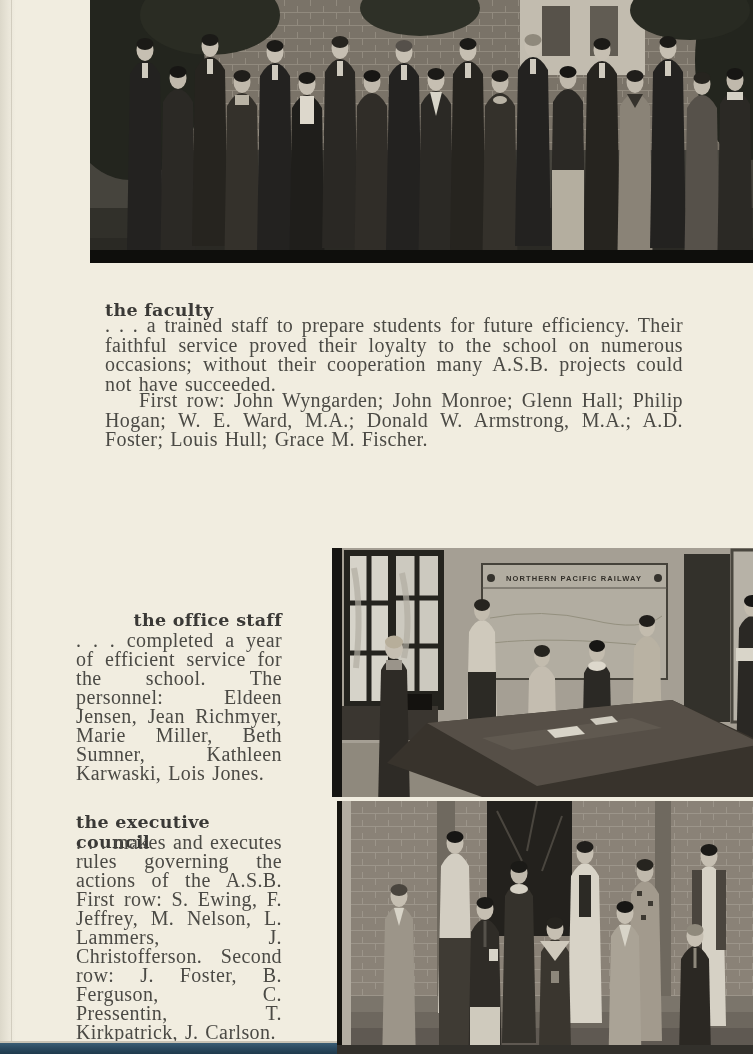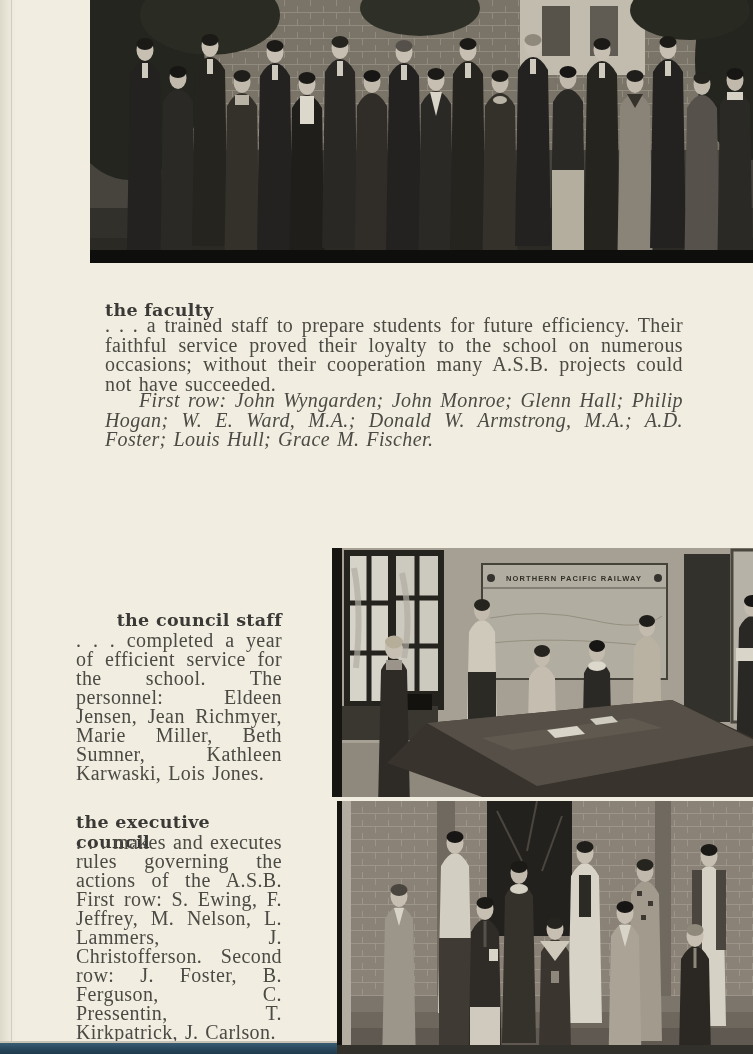--- a/index.html
+++ b/index.html
@@ -31,21 +31,21 @@
     text-align:justify;
   }
   .head{
     position:absolute;
     font-weight:700;font-size:17.5px;
     color:#3a3936;letter-spacing:.3px;
     font-family:"DejaVu Serif","Liberation Serif",serif;
   }
   #faculty-heading{left:105px;top:281px;width:578px;text-align:left;margin-top:19px;}
   #faculty-intro{left:105px;top:316px;width:578px;}
-  #faculty-first-row{left:105px;top:391px;width:578px;text-indent:34px;font-style:italic;}
+  #faculty-first-row{left:105px;top:391px;width:578px;text-indent:34px;}
   #faculty-second-row{left:105px;top:458px;width:578px;text-indent:34px;}
   #office-heading{left:76px;top:610px;width:206px;text-align:right;}
   #office-body{left:76px;top:631px;width:206px;line-height:19px;}
   #exec-heading{left:76px;top:812px;width:206px;}
   #exec-body{left:76px;top:833px;width:206px;line-height:19px;}
   .cover-strip{
     position:absolute;left:0;bottom:0;width:753px;height:11px;
     background:linear-gradient(180deg,#3a5d74 0%,#2b4a60 45%,#1f3a4c 100%);
     z-index:1;
   }
@@ -285,21 +285,21 @@
         <polygon points="95,175 340,152 443,200 443,249 150,249 55,215" fill="#38332c"></polygon>
         <polygon points="95,175 340,152 430,196 205,238" fill="#575149" opacity=".95"></polygon>
         <polygon points="150,190 300,170 330,180 180,202" fill="#6a645a" opacity=".5"></polygon>
         <polygon points="215,182 245,178 253,186 223,190" fill="#d8d4c8"></polygon>
         <polygon points="258,171 280,168 286,174 264,177" fill="#cfcbbf"></polygon>
       </g>
       <rect width="10" height="249" fill="#161512"></rect>
     </svg>
   </div>
 
-  <div class="head" id="office-heading">the council staff</div>
+  <div class="head" id="office-heading">the office staff</div>
   <div class="txt" id="office-body">. . . completed a year of efficient service for the school. The personnel: Eldeen Jensen, Jean Richmyer, Marie Miller, Beth Sumner, Kathleen Karwaski, Lois Jones.</div>
 
   <div class="head" id="exec-heading">the executive council</div>
   <div class="txt" id="exec-body">. . . makes and executes rules governing the actions of the A.S.B. First row: S. Ewing, F. Jeffrey, M. Nelson, L. Lammers, J. Christofferson. Second row: J. Foster, B. Ferguson, C. Pressentin, T. Kirkpatrick, J. Carlson.</div>
 
   <div class="photo" id="exec-photo">
     <svg width="438" height="253" viewBox="0 0 438 253">
       <defs>
         <pattern id="ebrick" width="26" height="13" patternUnits="userSpaceOnUse">
           <rect width="26" height="13" fill="#8a8277"></rect>

